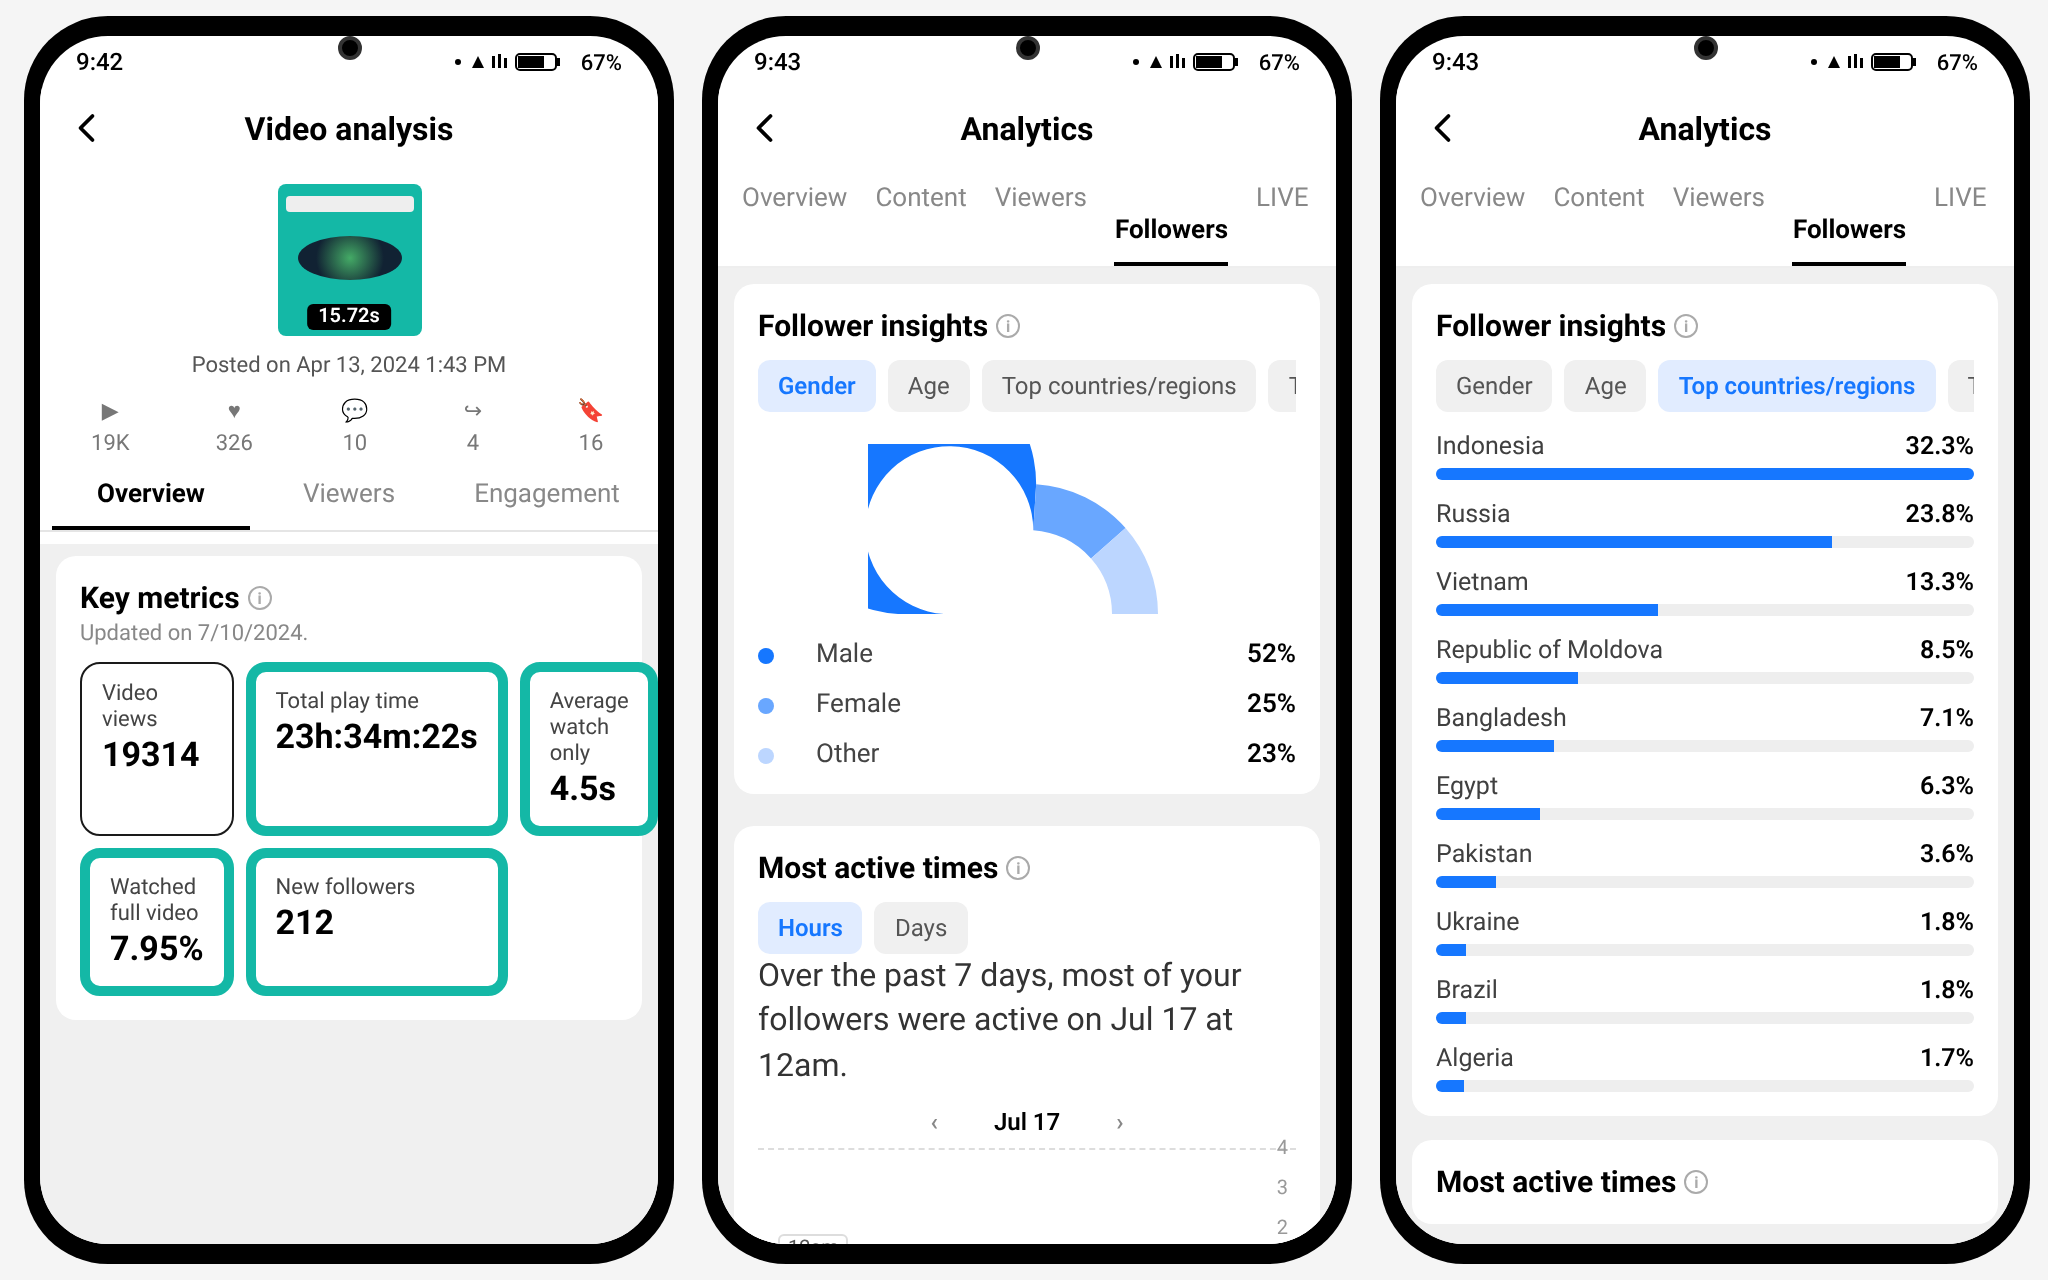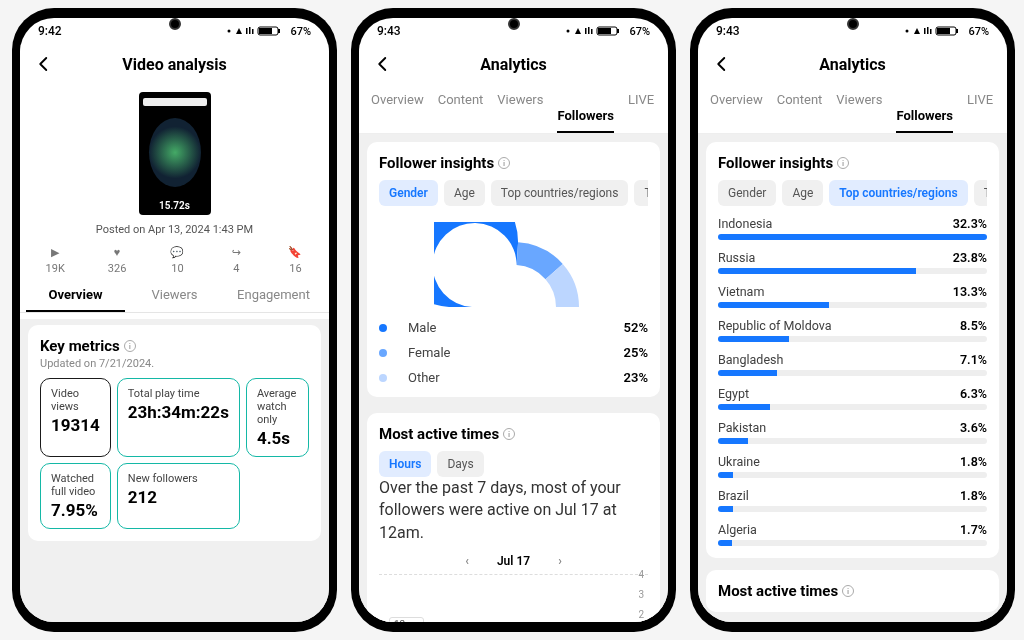--- a/index.html
+++ b/index.html
@@ -24,36 +24,36 @@
   .header .back {
     position:absolute; left:14px; top:50%; transform:translateY(-50%); width:20px; height:20px; display:flex; align-items:center; justify-content:center; cursor:pointer;
   }
   .header .title { font-size:16px; font-weight:700; }
   .content { flex:1; overflow:hidden; background:#f0f0f0; display:flex; flex-direction:column; }
   .white { background:#fff; }
 
   
   .thumb-card { display:flex; flex-direction:column; align-items:center; padding-top:8px; padding-bottom:6px; }
   .thumb {
-    width:72px; height:123px; background:#000000; border-radius:4px; position:relative; overflow:hidden;
+    width:72px; height:76px; background:#14b8a6; border-radius:4px; position:relative; overflow:hidden;
   }
   .thumb .topbar { position:absolute; top:6px; left:4px; right:4px; height:8px; background:#eee; border-radius:2px; }
   .thumb .mid { position:absolute; top:26px; left:10px; right:10px; bottom:28px; background: radial-gradient(circle at 50% 50%, #4a6 0%, #123 60%); border-radius:50%; }
   .thumb .dur { position:absolute; bottom:3px; left:50%; transform:translateX(-50%); background:#000; color:#fff; font-size:10px; padding:1px 6px; border-radius:3px; font-weight:600; }
   .posted { font-size:11px; color:#555; margin-top:8px; }
   .statsrow { display:flex; justify-content:space-around; padding:8px 4px 4px; }
   .stat { display:flex; flex-direction:column; align-items:center; gap:2px; color:#777; font-size:11px; }
   .stat .ic { width:16px; height:16px; display:flex; align-items:center; justify-content:center; }
   .tabs1 { display:flex; border-bottom:1px solid #e5e5e5; padding: 0 6px; }
   .tabs1 .tab { flex:1; text-align:center; padding:8px 0; font-size:13px; color:#888; cursor:pointer; }
   .tabs1 .tab.active { color:#000; font-weight:700; border-bottom:2px solid #000; }
   .section-title { display:flex; align-items:center; gap:4px; font-size:15px; font-weight:700; }
   .section-sub { font-size:11px; color:#888; margin-top:2px; }
   .metric-grid { display:grid; grid-template-columns:1fr 1fr 1fr; gap:6px; margin-top:8px; }
-  .metric-card { background:#fff; border:1px solid #14b8a6; border-radius:10px; padding:8px 10px; }
+  .metric-card { background:#fff; border:5px solid #14b8a6; border-radius:10px; padding:8px 10px; }
   .metric-card.sel { border:1.5px solid #1a1a1a; }
   .metric-card .lbl { font-size:11px; color:#444; }
   .metric-card .val { font-size:17px; font-weight:700; margin-top:2px; }
   .note { font-size:10px; color:#888; background:#f5f5f5; border-radius:6px; padding:8px 10px; margin-top:8px; line-height:1.3; }
 
   
   .an-tabs { display:flex; gap:14px; padding:8px 12px 0; background:#fff; border-bottom:1px solid #eee; font-size:13px; overflow:hidden; }
   .an-tabs .t { color:#888; padding-bottom:8px; cursor:pointer; white-space:nowrap; }
   .an-tabs .t.active { color:#000; font-weight:700; border-bottom:2px solid #000;margin-top:16px; }
   .card { background:#fff; border-radius:10px; margin:8px; padding:12px; }
@@ -149,21 +149,21 @@
           <div class="tab active">Overview</div>
           <div class="tab">Viewers</div>
           <div class="tab">Engagement</div>
         </div>
       </div>
       <div class="card" style="margin-top:6px;">
         <div class="section-title">
           <span>Key metrics</span>
           <span class="info-ic">i</span>
         </div>
-        <div class="section-sub">Updated on 7/21/2024.</div>
+        <div class="section-sub">Updated on 7/10/2024.</div>
         <div class="metric-grid">
           <div class="metric-card sel">
             <div class="lbl">Video views</div>
               <div class="val">19314</div>
           </div>
           <div class="metric-card">
             <div class="lbl">Total play time</div>
               <div class="val">23h:34m:22s</div>
           </div>
           <div class="metric-card">

